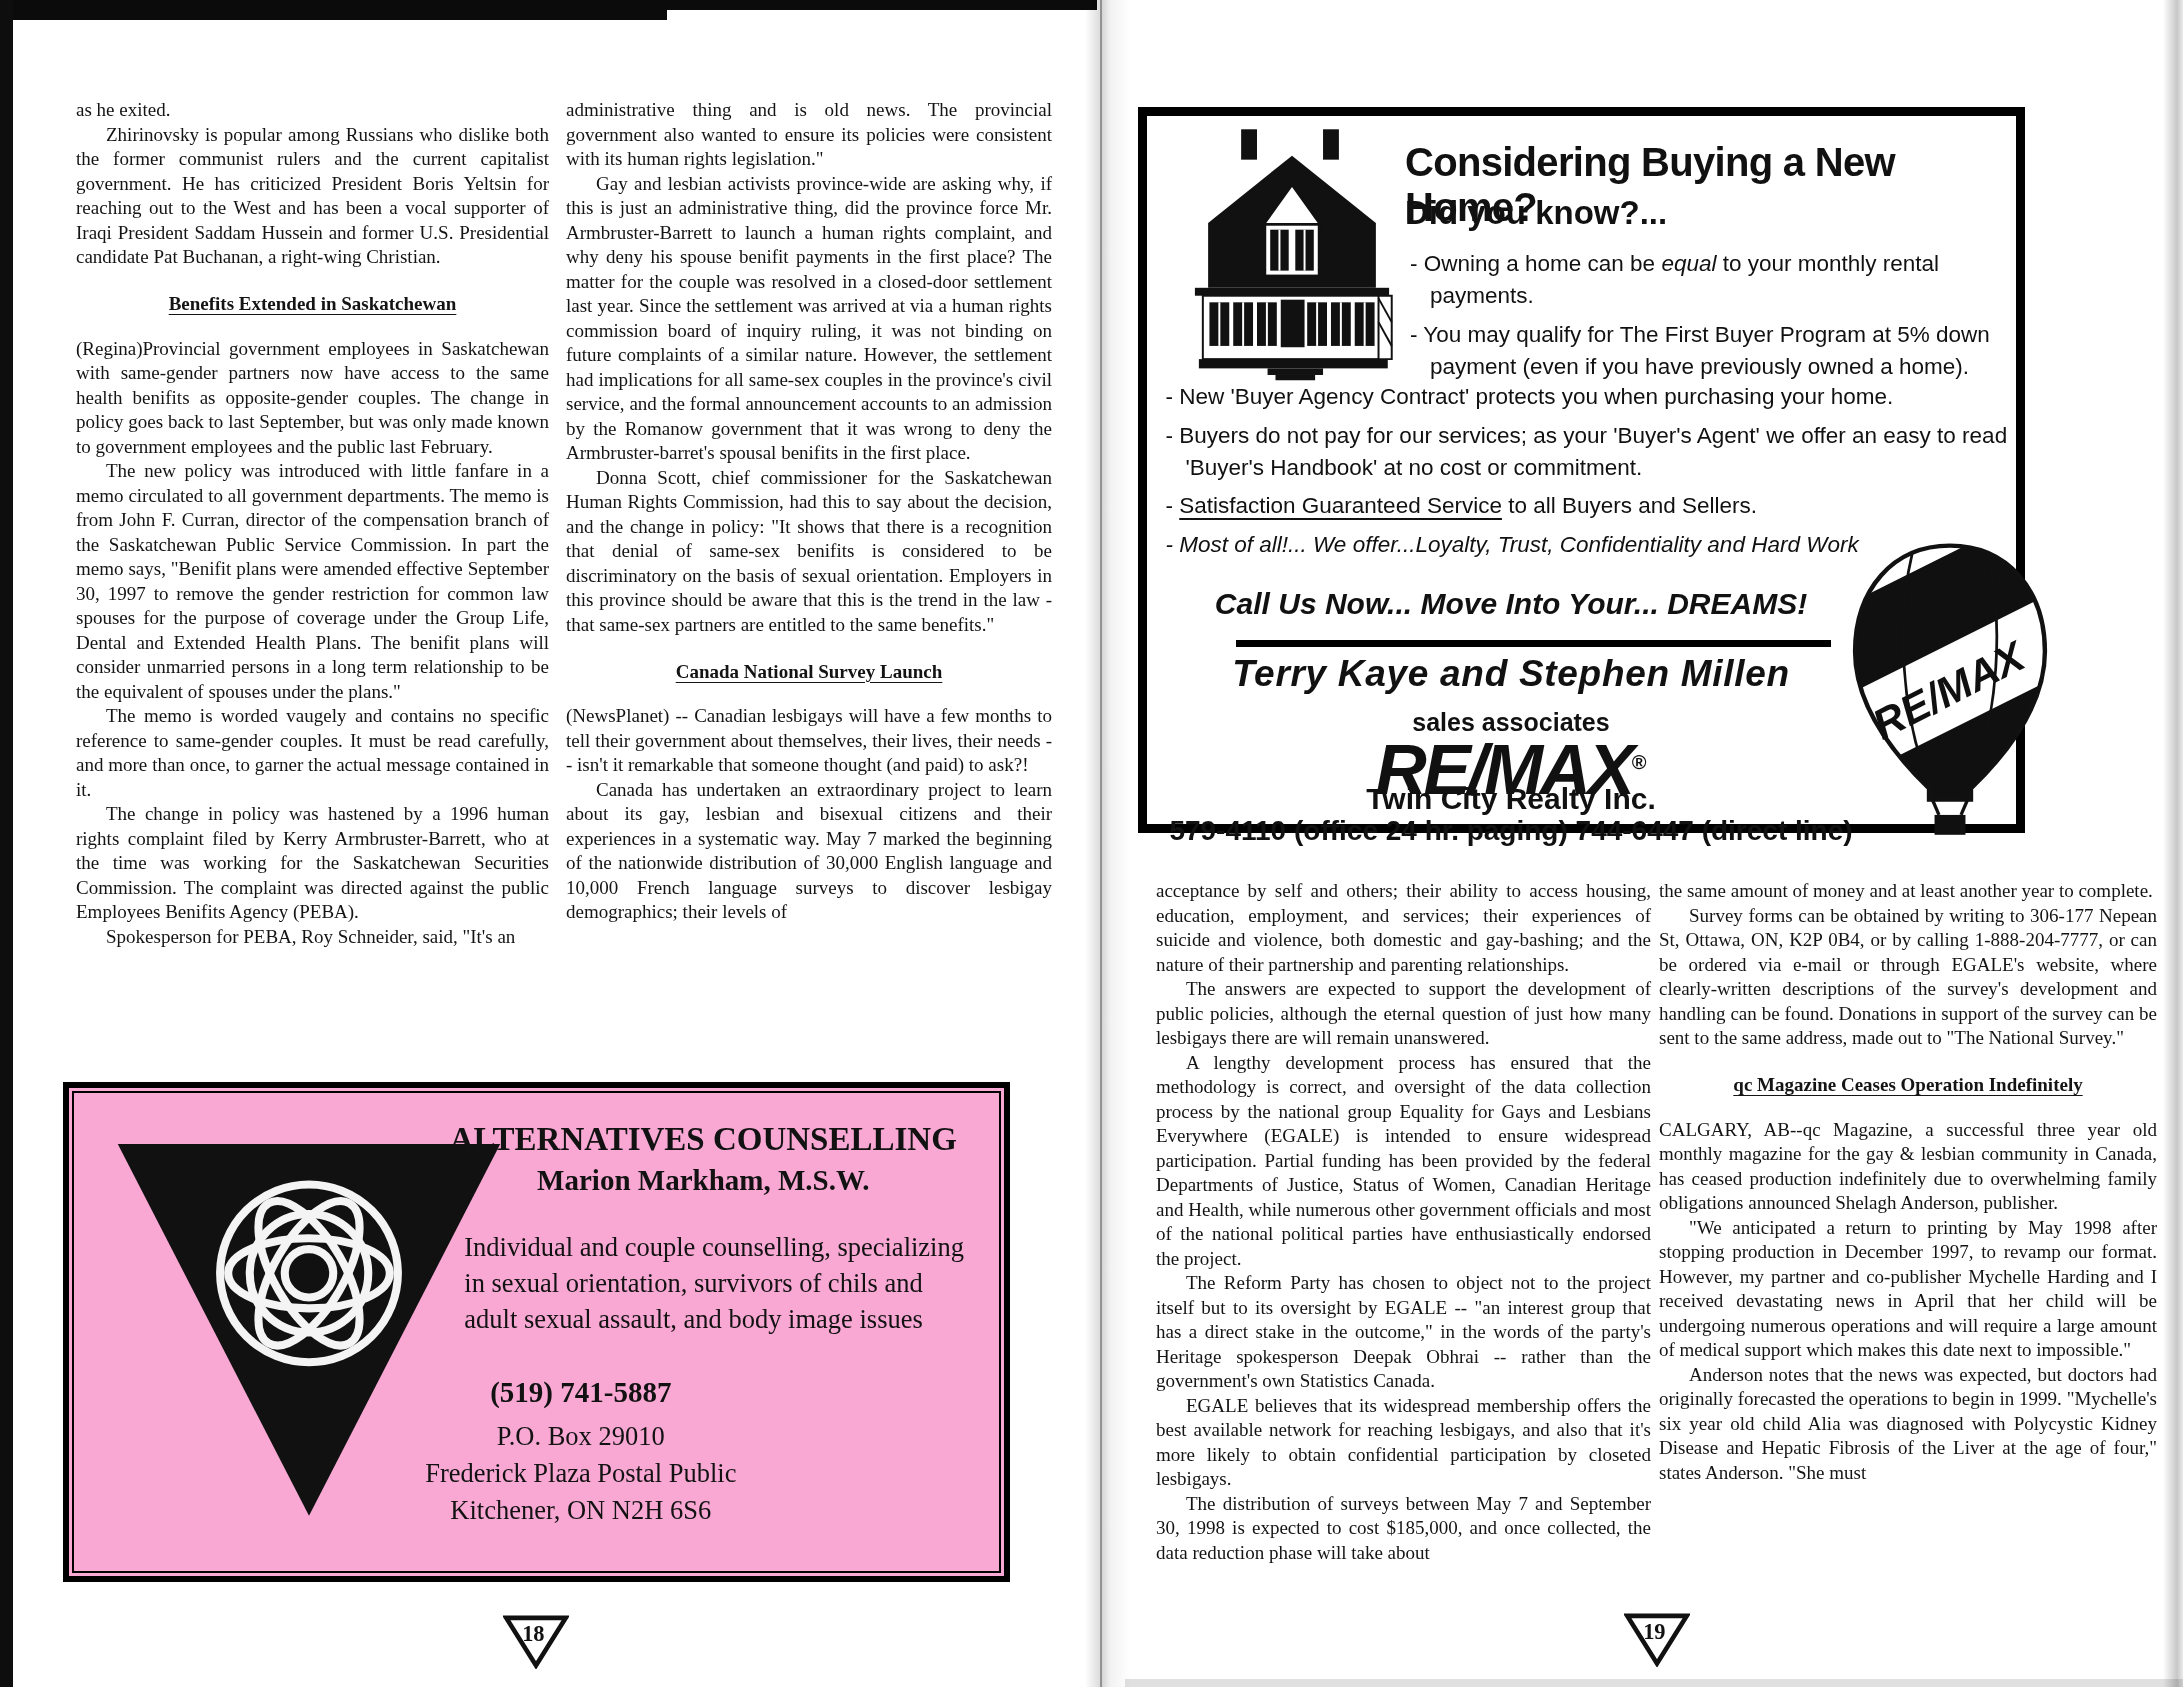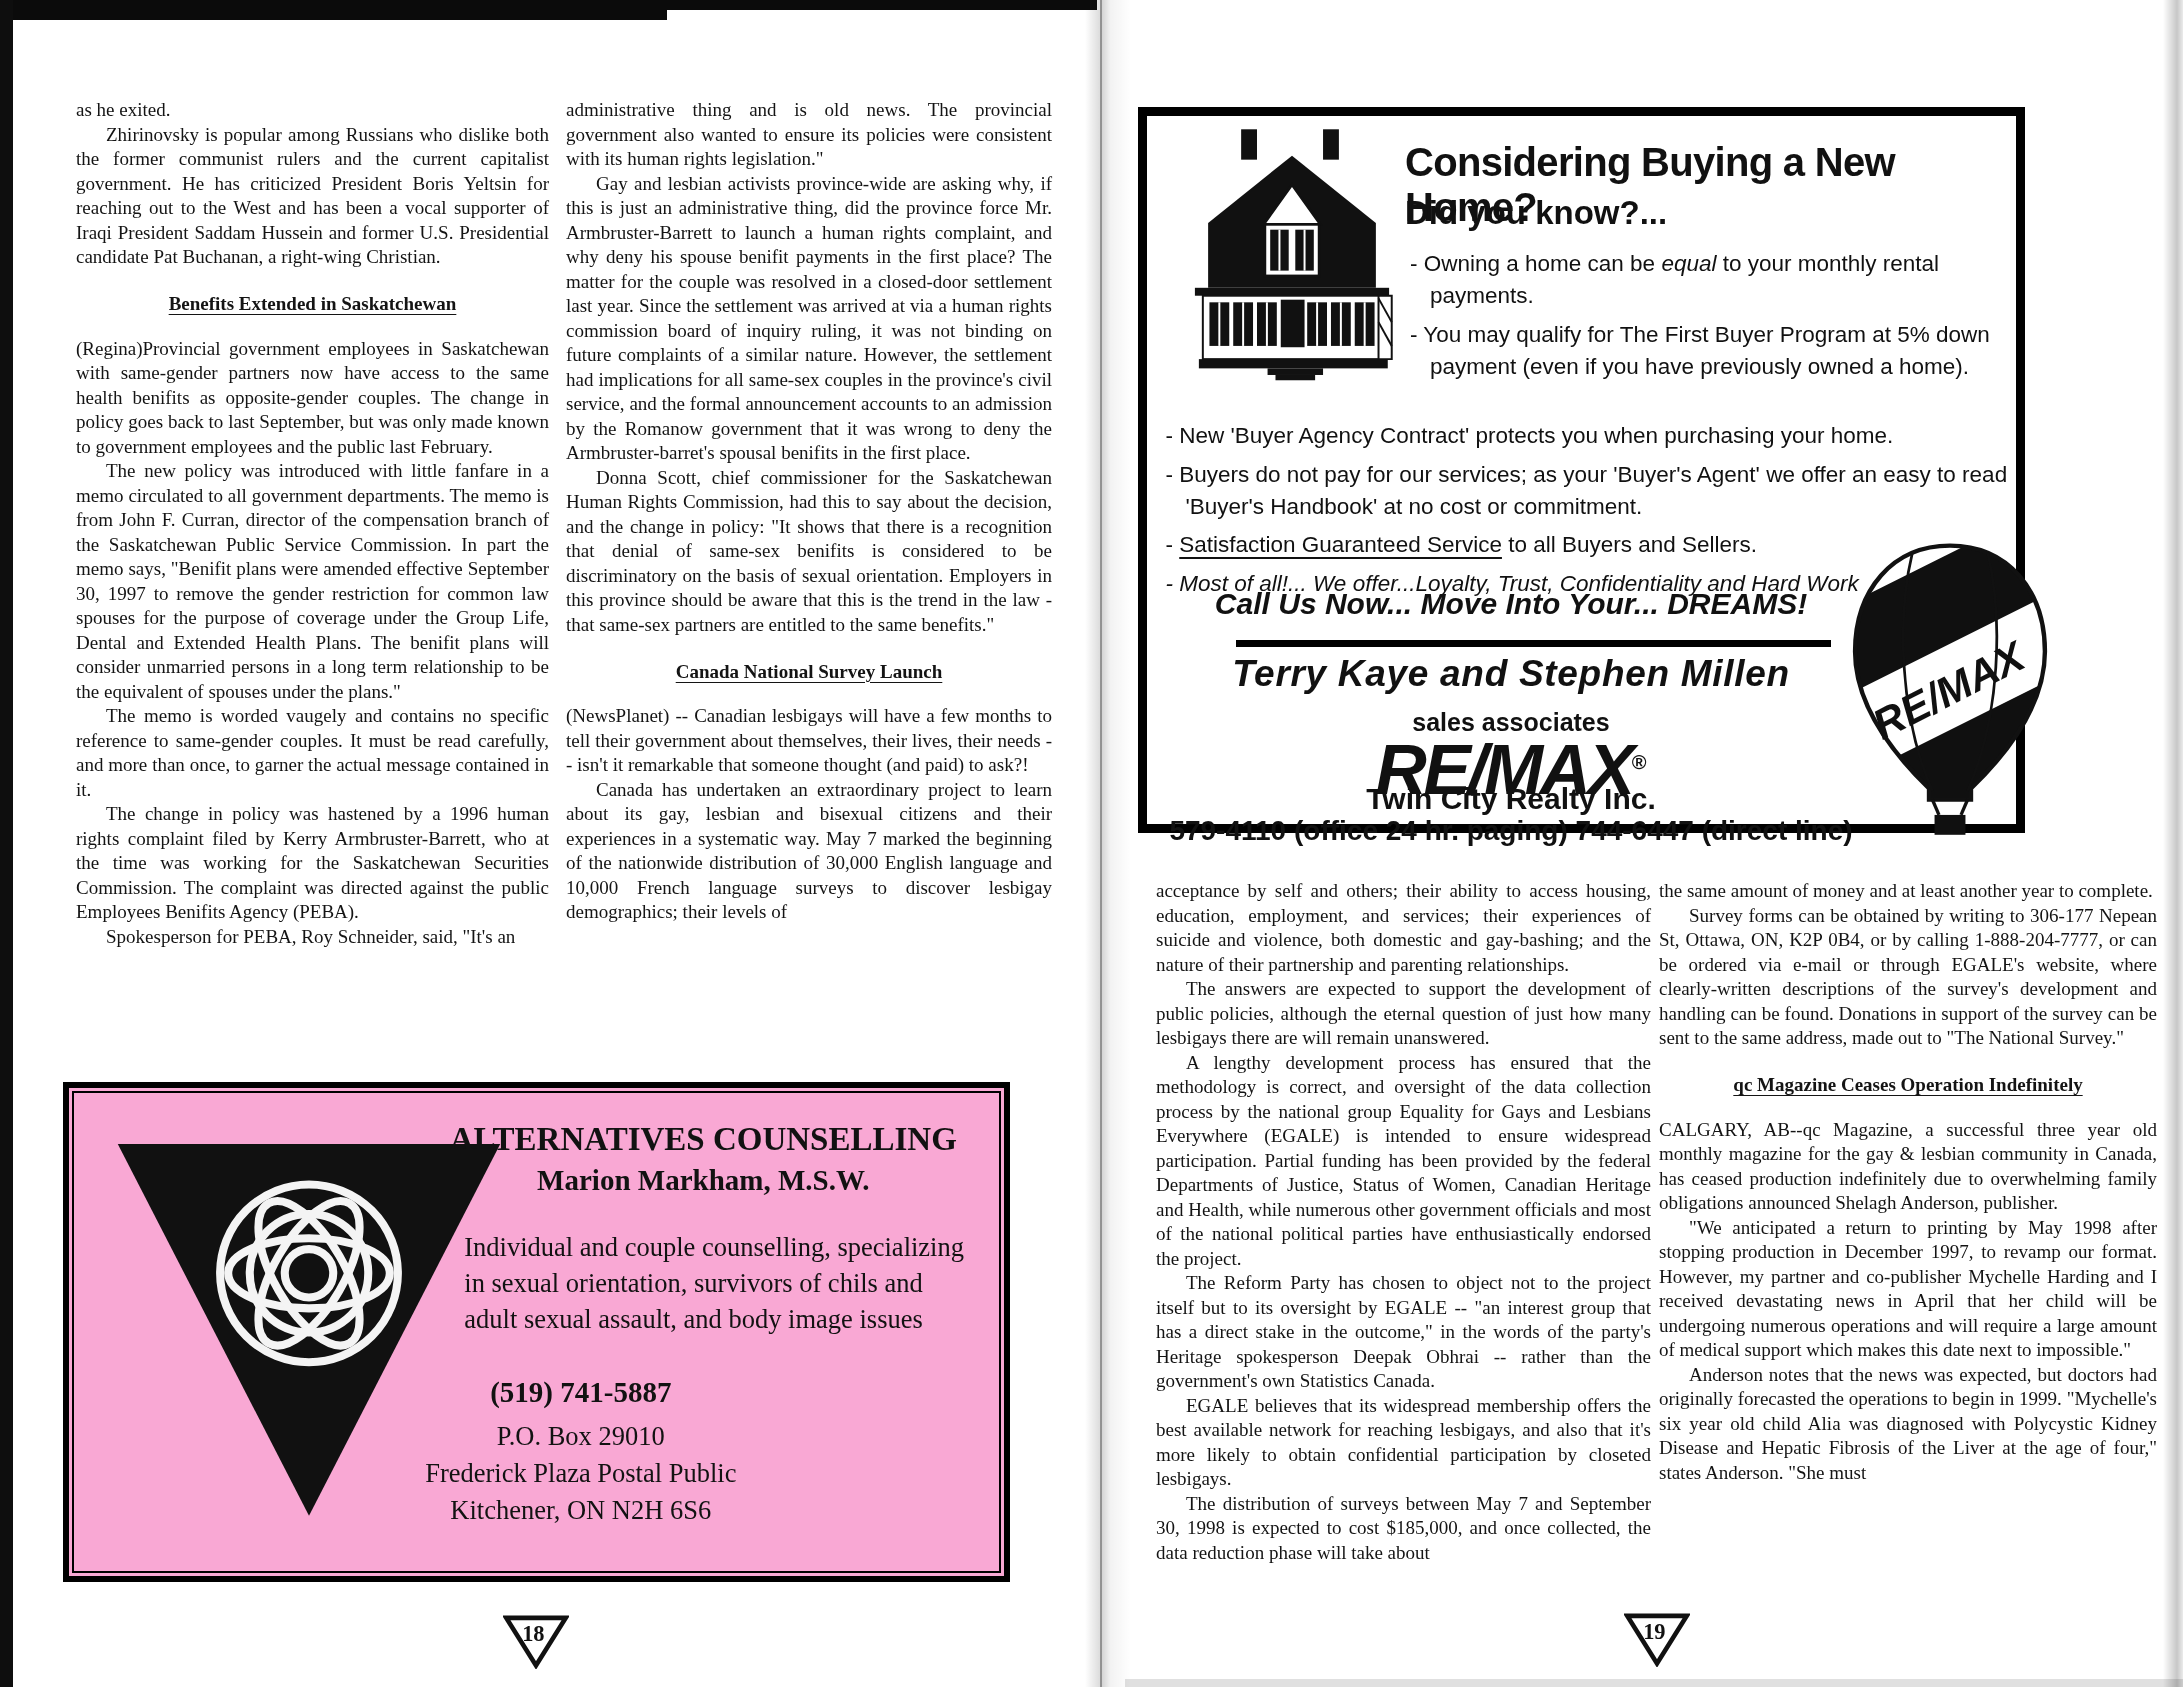--- a/index.html
+++ b/index.html
@@ -40,21 +40,21 @@
   .alt-phone{font-weight:bold;font-size:29px;margin-bottom:6.6px;}
 
   
   .remax-ad{position:absolute;left:1138px;top:107px;width:887px;height:726px;
     border:9.3px solid #000;background:#fff;box-sizing:border-box;}
   .remax-inner{position:relative;width:100%;height:100%;font-family:"Liberation Sans", sans-serif;}
   .rm-house{position:absolute;left:36px;top:8px;width:218px;height:284px;}
   .rm-headline{position:absolute;left:258px;top:24px;width:629px;font-size:40px;font-weight:800;letter-spacing:-0.7px;color:#111;}
   .rm-subhead{position:absolute;left:258px;top:78px;width:629px;font-size:33px;font-weight:800;color:#111;}
   .rm-bullets-top{position:absolute;left:263px;top:132px;width:625px;font-size:22.5px;line-height:32px;color:#111;}
-  .rm-bullets-main{position:absolute;left:18.5px;top:265px;width:870px;font-size:22.5px;line-height:32px;color:#111;margin-top:39px;}
+  .rm-bullets-main{position:absolute;left:18.5px;top:265px;width:870px;font-size:22.5px;line-height:32px;color:#111;}
   .bullet{padding-left:20px;text-indent:-20px;margin-bottom:6.6px;}
   .bullet .it{font-style:italic;text-align:right;}
   .bullet .un{text-decoration:underline;text-underline-offset:4.6px;}
   .rm-center{position:absolute;left:20px;width:688px;text-align:center;color:#111;}
   .rm-call{top:471px;font-size:30px;font-weight:bold;font-style:italic;}
   .rm-rule{position:absolute;left:89px;top:524px;width:595px;height:6.6px;background:#000;}
   .rm-agents{top:537px;font-size:37px;font-style:italic;font-weight:bold;letter-spacing:0.7px;}
   .rm-role{top:584px;font-size:25px;font-weight:bold;margin-top:8px;}
   .rm-logo{top:603px;font-size:71px;font-weight:900;font-style:italic;letter-spacing:-3.3px;line-height:86px;}
   .rm-logo sup{font-size:20px;font-style:normal;letter-spacing:0;}

